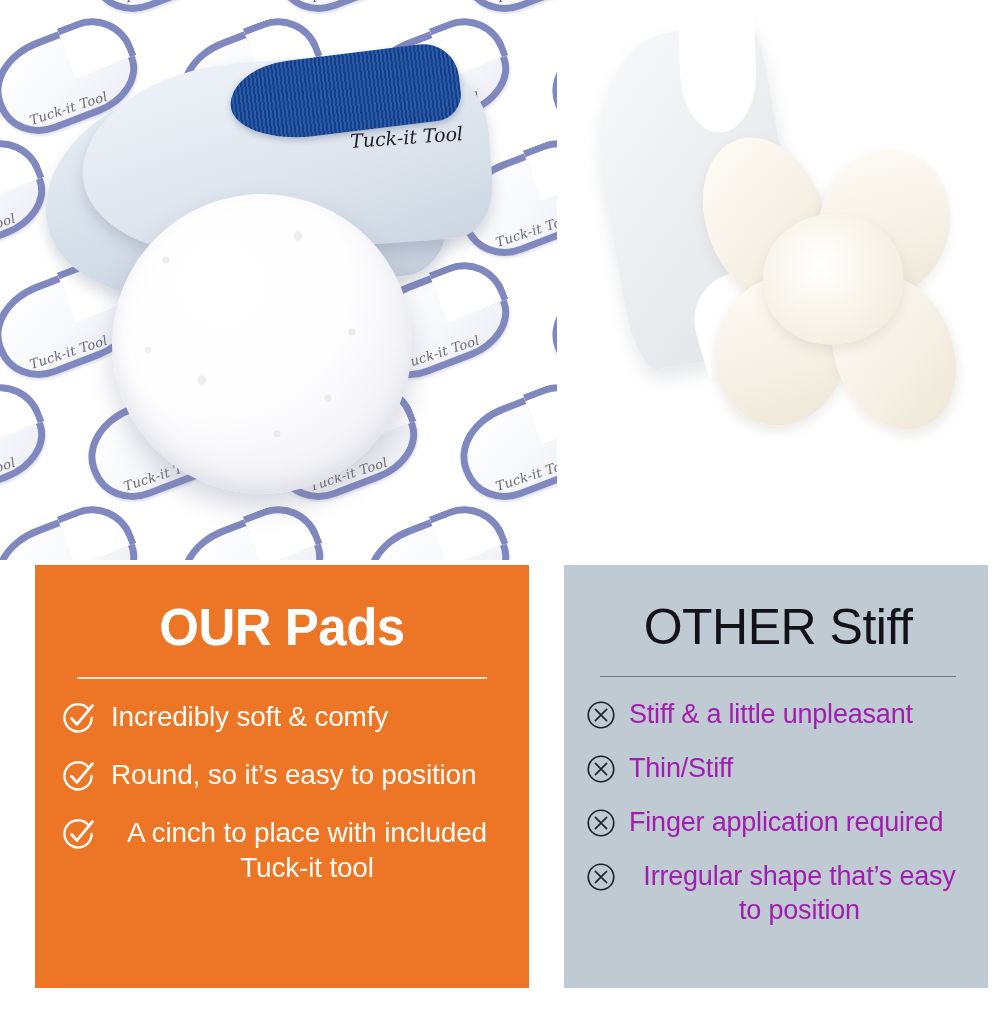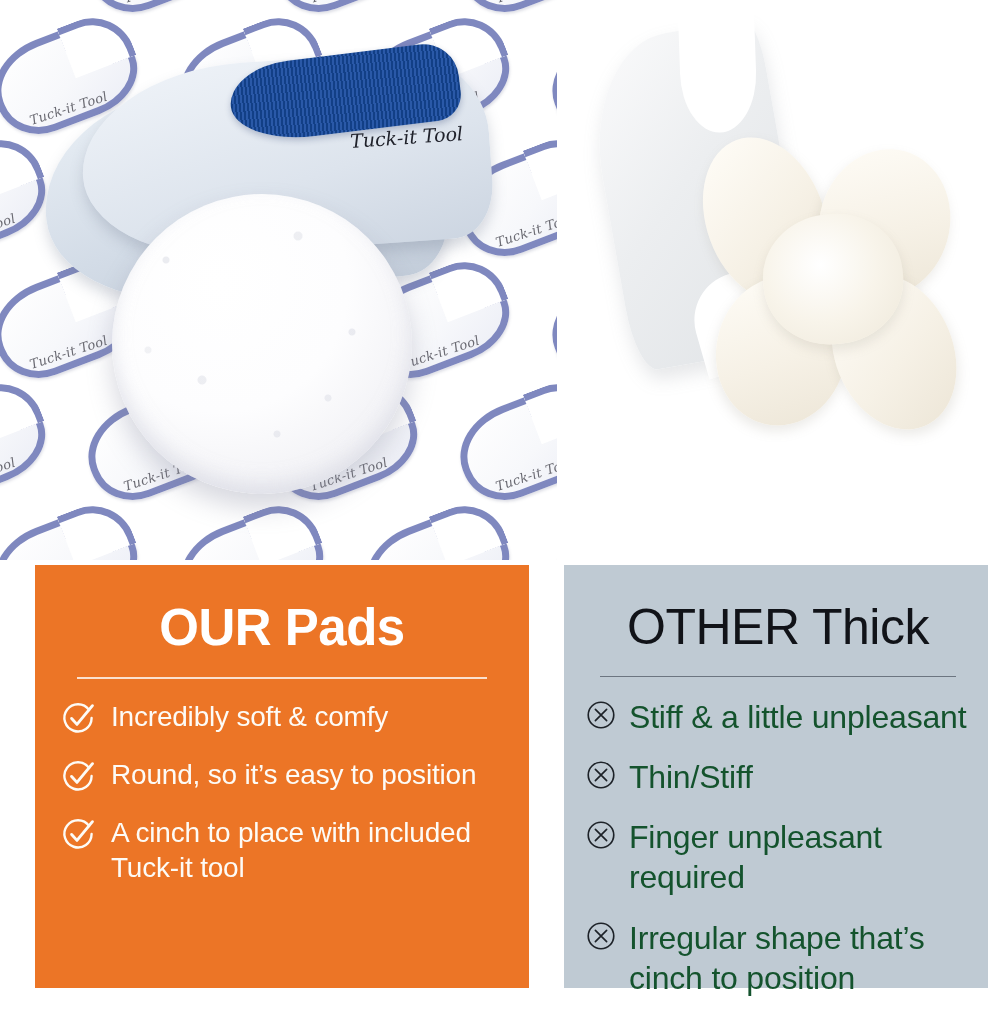--- a/index.html
+++ b/index.html
@@ -163,32 +163,32 @@
   }
   .title-other{
     color:#111318;font-size:50px;font-weight:300;letter-spacing:-.5px;
     padding-top:10px;
   }
   .rule{height:2px;border:0;margin:22px 16px 20px 16px;}
   .rule-ours{background:rgba(255,255,255,.78);}
   .rule-other{background:rgba(40,48,60,.55);margin-left:14px;margin-right:14px;height:1px;}
 
   .list{list-style:none;margin:0;padding:0;}
-  .item{display:flex;align-items:flex-start;gap:16px;margin-bottom:22px;}
+  .item{display:flex;align-items:flex-start;gap:16px;margin-bottom:22px;text-align:center;}
   .item-other{margin-bottom:20px;gap:13px;}
 
   .ico{flex:0 0 auto;width:34px;height:34px;margin-top:2px;display:block;}
   .ico-other{width:30px;height:30px;margin-top:3px;}
 
   .txt{
     font-size:28px;line-height:1.26;
     letter-spacing:-.2px;
   }
   .txt-ours{color:#fdfbf6;}
-  .txt-other{color:#14532d;font-size:32px;font-weight:400;}
+  .txt-other{color:#a21caf;font-size:27px;font-weight:400;}
 </style>
 </head>
 <body>
 
 <div class="canvas">
 
   <div class="photo-left">
     <div class="wallpaper" id="wallpaper">
         <div class="blob" style="left: -60px; top: -50px;">
           <div class="body"></div>
@@ -352,21 +352,21 @@
               <path d="M33 10.5 A16 16 0 1 0 36 20" fill="none" stroke="#fdfbf6" stroke-width="2.8" stroke-linecap="round"></path>
               <path d="M12.5 20.5 L18.8 27.5 L37 5.5" fill="none" stroke="#fdfbf6" stroke-width="3.4" stroke-linecap="round" stroke-linejoin="round"></path>
             </svg>
           </span>
           <span class="txt txt-ours">A cinch to place with included Tuck-it tool</span>
         </li>
       </ul>
   </div>
 
   <div class="panel panel-other">
-    <h2 class="title title-other">OTHER Thick</h2>
+    <h2 class="title title-other">OTHER Stiff</h2>
     <hr class="rule rule-other">
     <ul class="list" id="other-list">
         <li class="item item-other">
           <span style="flex: 0 0 auto;">
             <svg class="ico ico-other" viewBox="0 0 40 40">
               <circle cx="20" cy="20" r="17" fill="none" stroke="#1d2228" stroke-width="2.2"></circle>
               <path d="M12.5 12.5 L27.5 27.5 M27.5 12.5 L12.5 27.5" fill="none" stroke="#1d2228" stroke-width="2.2" stroke-linecap="round"></path>
             </svg>
           </span>
           <span class="txt txt-other">Stiff &amp; a little unpleasant</span>
@@ -380,27 +380,27 @@
           </span>
           <span class="txt txt-other">Thin/Stiff</span>
         </li>
         <li class="item item-other">
           <span style="flex: 0 0 auto;">
             <svg class="ico ico-other" viewBox="0 0 40 40">
               <circle cx="20" cy="20" r="17" fill="none" stroke="#1d2228" stroke-width="2.2"></circle>
               <path d="M12.5 12.5 L27.5 27.5 M27.5 12.5 L12.5 27.5" fill="none" stroke="#1d2228" stroke-width="2.2" stroke-linecap="round"></path>
             </svg>
           </span>
-          <span class="txt txt-other">Finger unpleasant required</span>
+          <span class="txt txt-other">Finger application required</span>
         </li>
         <li class="item item-other">
           <span style="flex: 0 0 auto;">
             <svg class="ico ico-other" viewBox="0 0 40 40">
               <circle cx="20" cy="20" r="17" fill="none" stroke="#1d2228" stroke-width="2.2"></circle>
               <path d="M12.5 12.5 L27.5 27.5 M27.5 12.5 L12.5 27.5" fill="none" stroke="#1d2228" stroke-width="2.2" stroke-linecap="round"></path>
             </svg>
           </span>
-          <span class="txt txt-other">Irregular shape that’s cinch to position</span>
+          <span class="txt txt-other">Irregular shape that’s easy to position</span>
         </li>
       </ul>
   </div>
 
 </div>
 
 </body></html>

